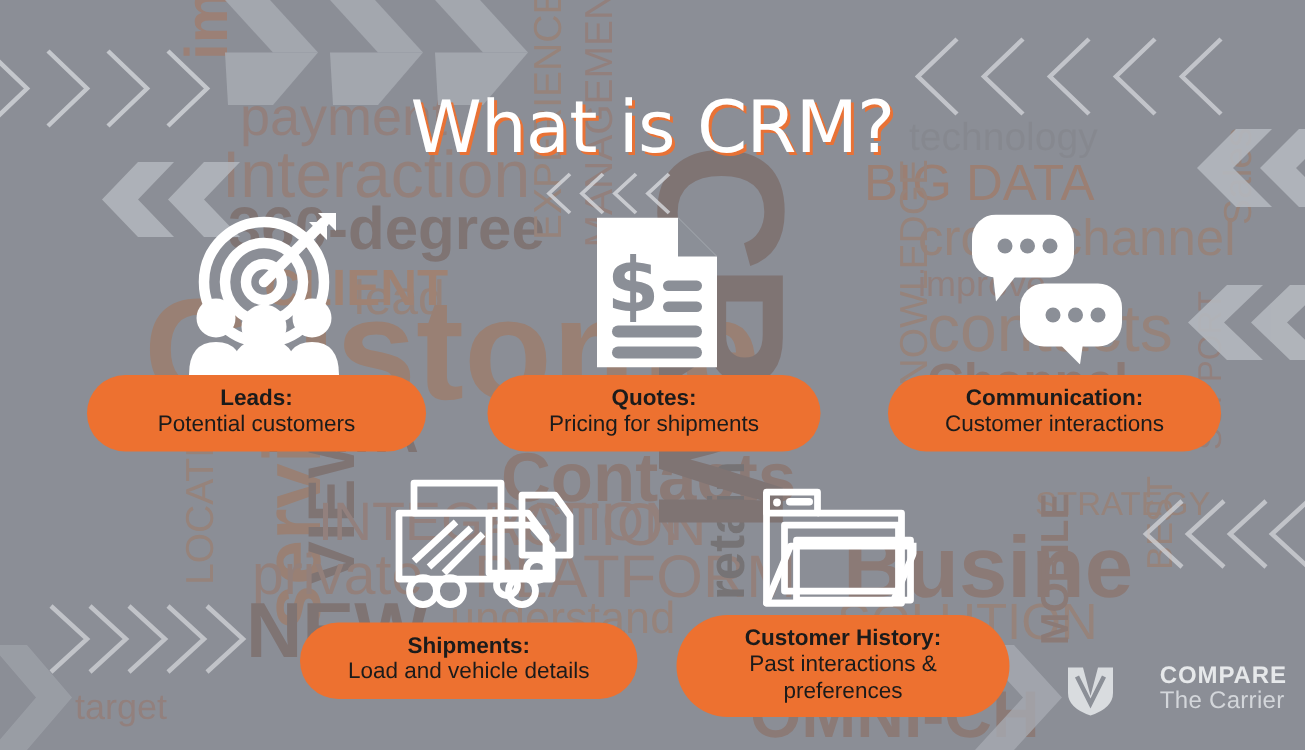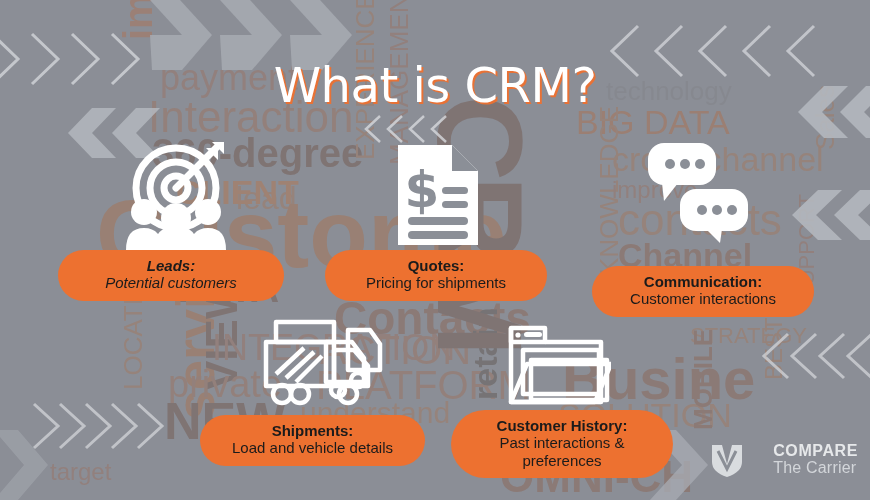--- a/index.html
+++ b/index.html
@@ -278,31 +278,31 @@
         <rect x="26" y="40" width="76" height="40"></rect>
         <path d="M6 82 L22 44 H106 L90 82 Z"></path>
       </g>
       <g fill="#ffffff">
         <circle cx="13" cy="15" r="2.6"></circle>
         <rect x="19" y="12" width="18" height="5" rx="2.5"></rect>
       </g>
     </svg>
   </div>
 
-  <div class="pill" style="left:58px;top:250px;width:190px;font-style:italic;">
+  <div class="pill" style="left:58px;top:250px;width:190px;">
     <span class="ttl">Leads:</span>
     <span class="sub">Potential customers</span>
   </div>
 
   <div class="pill" style="left:325px;top:250px;width:186px;">
     <span class="ttl">Quotes:</span>
     <span class="sub">Pricing for shipments</span>
   </div>
 
-  <div class="pill" style="left:592px;top:250px;width:186px;margin-top:16px;">
+  <div class="pill" style="left:592px;top:250px;width:186px;">
     <span class="ttl">Communication:</span>
     <span class="sub">Customer interactions</span>
   </div>
 
   <div class="pill" style="left:200px;top:415px;width:189px;">
     <span class="ttl">Shipments:</span>
     <span class="sub">Load and vehicle details</span>
   </div>
 
   <div class="pill" style="left:451px;top:410px;width:186px;">

